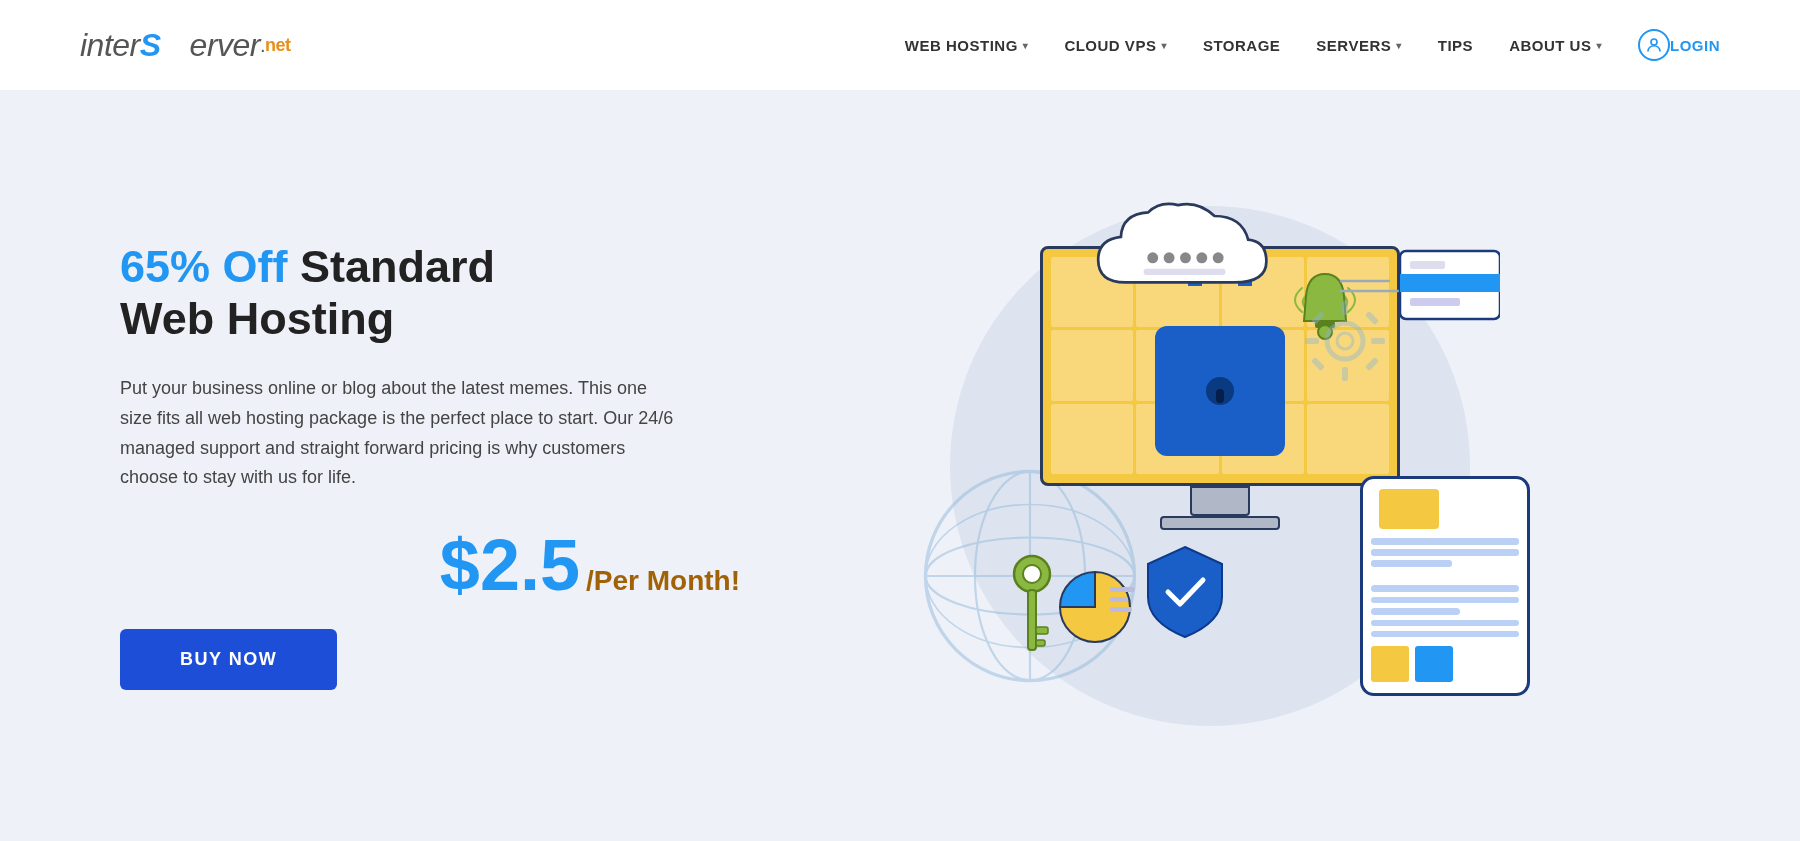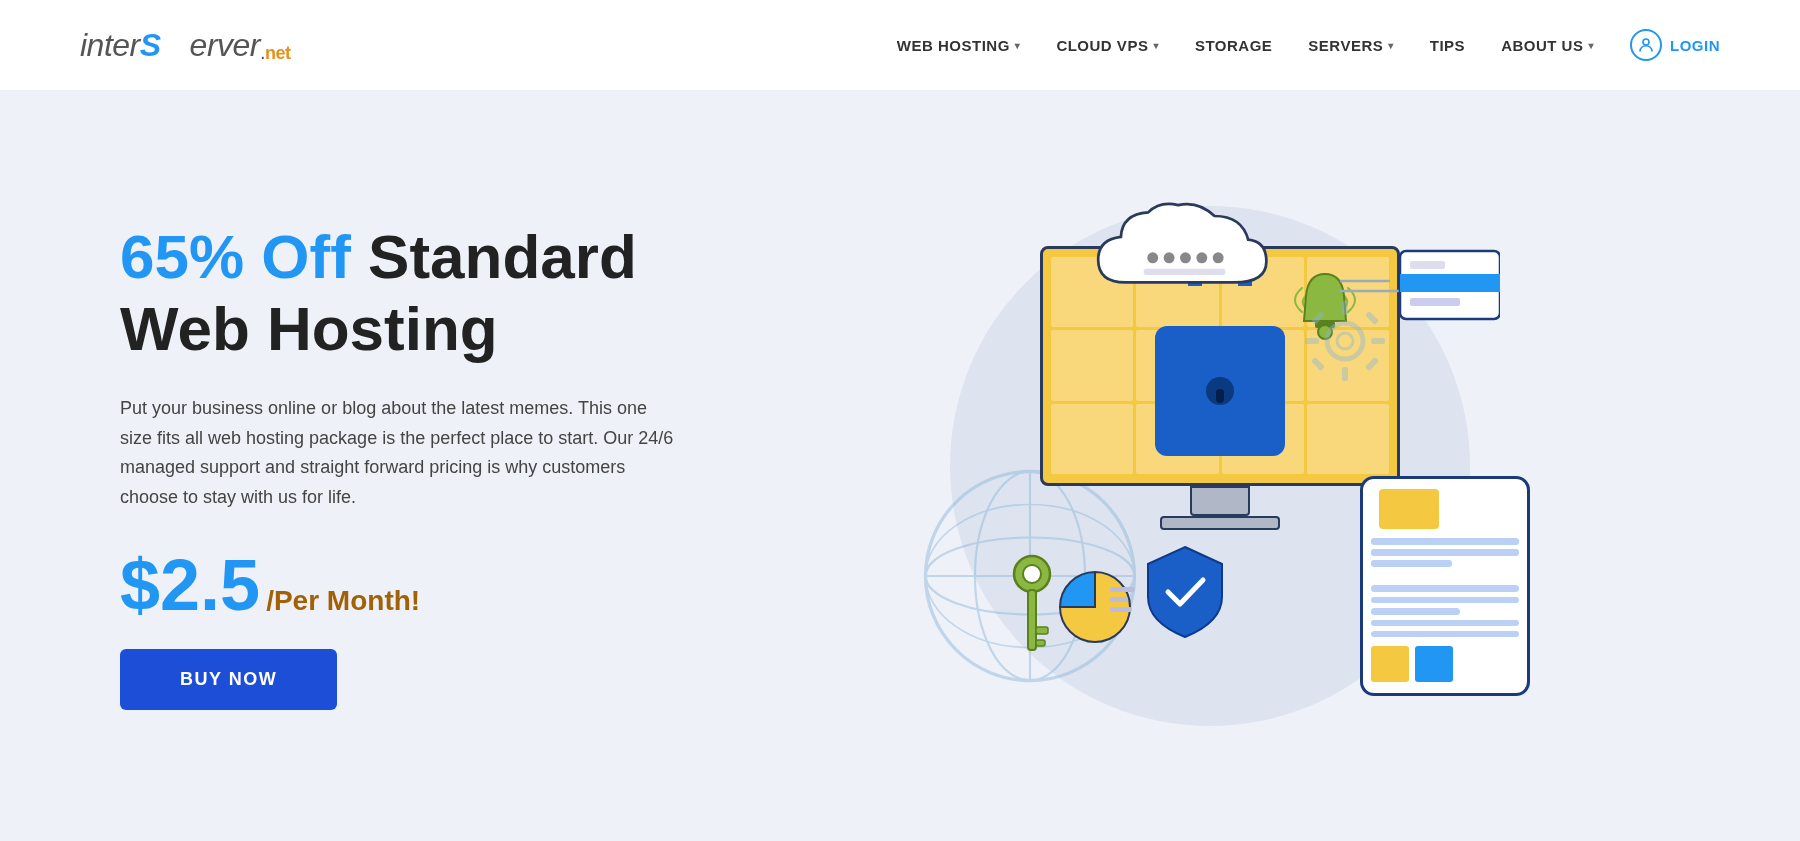--- a/index.html
+++ b/index.html
@@ -17,21 +17,21 @@
       height: 90px;
       display: flex;
       align-items: center;
       justify-content: space-between;
       padding: 0 80px;
       box-shadow: 0 1px 4px rgba(0,0,0,0.06);
     }
 
     .logo {
       display: flex;
-      align-items: flex-end;
+      align-items: center;
       gap: 0;
       font-size: 32px;
       font-weight: 400;
       letter-spacing: -0.5px;
     }
     .logo-inter { color: #555; font-style: italic; font-weight: 400; }
     .logo-s { color: #2196f3; font-style: italic; font-weight: 700; }
     .logo-erver { color: #555; font-style: italic; font-weight: 400; margin-left: 29px; }
     .logo-dot { color: #555; font-style: normal; font-size: 20px; }
     .logo-net { color: #e8901a; font-size: 18px; font-weight: 700; font-style: normal; }
@@ -56,21 +56,20 @@
     }
 
     .chevron {
       font-size: 10px;
       color: #666;
     }
 
     .login-btn {
       display: flex;
       align-items: center;
-      gap: 8px;
       font-size: 15px;
       font-weight: 700;
       color: #2196f3;
       text-transform: uppercase;
       letter-spacing: 0.5px;
       cursor: pointer;
       border: none;
       background: none;
     }
     .login-icon {
@@ -96,21 +95,21 @@
       overflow: hidden;
     }
 
     .hero-left {
       flex: 0 0 620px;
       max-width: 620px;
       z-index: 2;
     }
 
     .hero-title {
-      font-size: 62px;
+      font-size: 45px;
       font-weight: 800;
       line-height: 1.15;
       margin-bottom: 30px;
       color: #222;
     }
     .hero-title .highlight {
       color: #2196f3;
     }
 
     .hero-desc {
@@ -119,20 +118,21 @@
       line-height: 1.65;
       margin-bottom: 36px;
       max-width: 560px;
     }
 
     .price-row {
       display: flex;
       align-items: baseline;
       gap: 6px;
       margin-bottom: 28px;
+      justify-content: flex-end;
     }
     .price-main {
       font-size: 72px;
       font-weight: 800;
       color: #2196f3;
       line-height: 1;
     }
     .price-sub {
       font-size: 28px;
       font-weight: 700;

